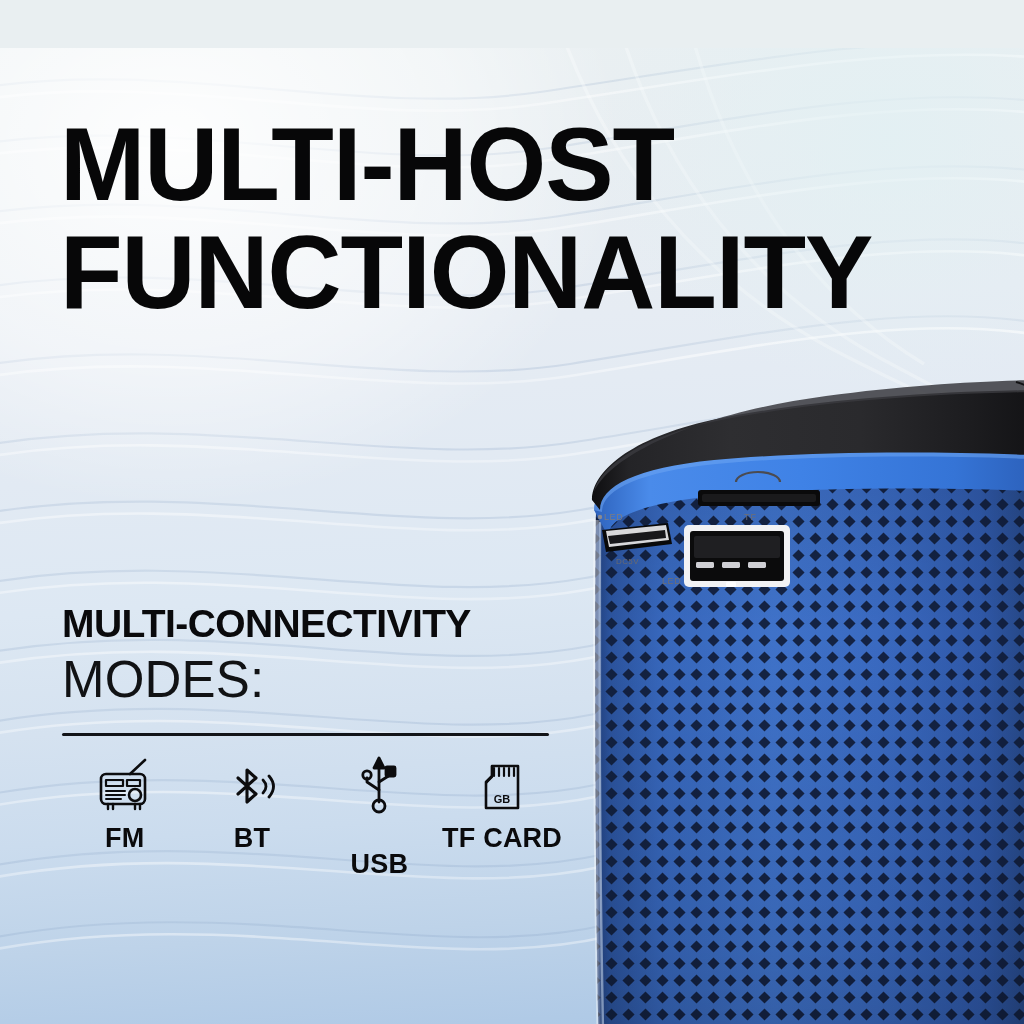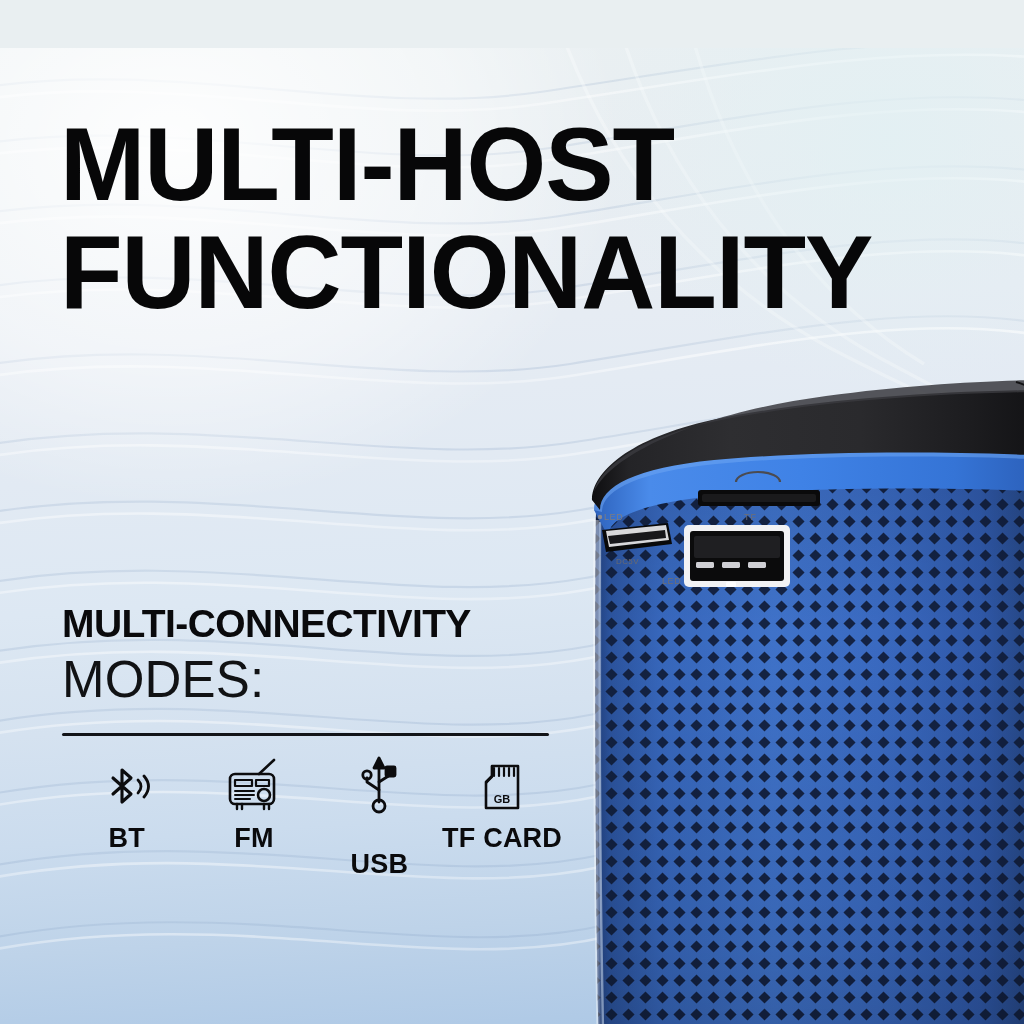--- a/index.html
+++ b/index.html
@@ -247,52 +247,52 @@
     </svg>
   </div>
 
   <div class="subblock">
     <span class="sub-bold">MULTI-CONNECTIVITY</span>
     <span class="sub-light">MODES:</span>
   </div>
   <div class="divider"></div>
 
   <div class="modes">
-
-    <div class="mode m-bt">
-      <span class="mode-ico">
-        <svg width="52" height="58" viewBox="0 0 52 58">
-          <g fill="none" stroke="#0c0c0e" stroke-width="3.1" stroke-linecap="round" stroke-linejoin="round">
-            <path d="M12,20 L30,36 L21,44 L21,12 L30,20 L12,36"></path>
-            <path d="M37,22 C41,26 41,31 37,35" stroke-width="2.8"></path>
-            <path d="M43,18 C49,25 49,32 43,39" stroke-width="2.8"></path>
-          </g>
-        </svg>
-      </span>
-      <span class="mode-label">BT</span>
-    </div>
 
     <div class="mode m-fm">
       <span class="mode-ico">
         <svg width="56" height="58" viewBox="0 0 56 58">
           <g fill="none" stroke="#0c0c0e" stroke-width="2.6" stroke-linecap="round" stroke-linejoin="round">
             <path d="M33,16 L48,2"></path>
             <rect x="4" y="16" width="44" height="30" rx="5"></rect>
             <path d="M9,22 L26,22 L26,28 L9,28 Z" stroke-width="2.2"></path>
             <path d="M30,22 L43,22 L43,28 L30,28 Z" stroke-width="2.2"></path>
             <path d="M9,33 H28 M9,37 H28 M9,41 H24" stroke-width="2"></path>
             <circle cx="38" cy="37" r="6"></circle>
             <path d="M11,46 L11,51 M16,46 L16,51" stroke-width="2.4"></path>
             <path d="M38,46 L38,51 M43,46 L43,51" stroke-width="2.4"></path>
           </g>
         </svg>
       </span>
       <span class="mode-label">FM</span>
     </div>
 
+    <div class="mode m-bt">
+      <span class="mode-ico">
+        <svg width="52" height="58" viewBox="0 0 52 58">
+          <g fill="none" stroke="#0c0c0e" stroke-width="3.1" stroke-linecap="round" stroke-linejoin="round">
+            <path d="M12,20 L30,36 L21,44 L21,12 L30,20 L12,36"></path>
+            <path d="M37,22 C41,26 41,31 37,35" stroke-width="2.8"></path>
+            <path d="M43,18 C49,25 49,32 43,39" stroke-width="2.8"></path>
+          </g>
+        </svg>
+      </span>
+      <span class="mode-label">BT</span>
+    </div>
+
     <div class="mode m-usb">
       <span class="mode-ico">
         <svg width="48" height="60" viewBox="0 0 48 60">
           <g fill="none" stroke="#0c0c0e" stroke-width="2.8" stroke-linecap="round" stroke-linejoin="round">
             <path d="M24,10 L24,46"></path>
             <path d="M24,2 L29,12 L19,12 Z" fill="#0c0c0e"></path>
             <circle cx="24" cy="50" r="6"></circle>
             <path d="M24,34 L12,26 L12,22"></path>
             <circle cx="12" cy="19" r="4.2"></circle>
             <path d="M24,26 L35,19"></path>

